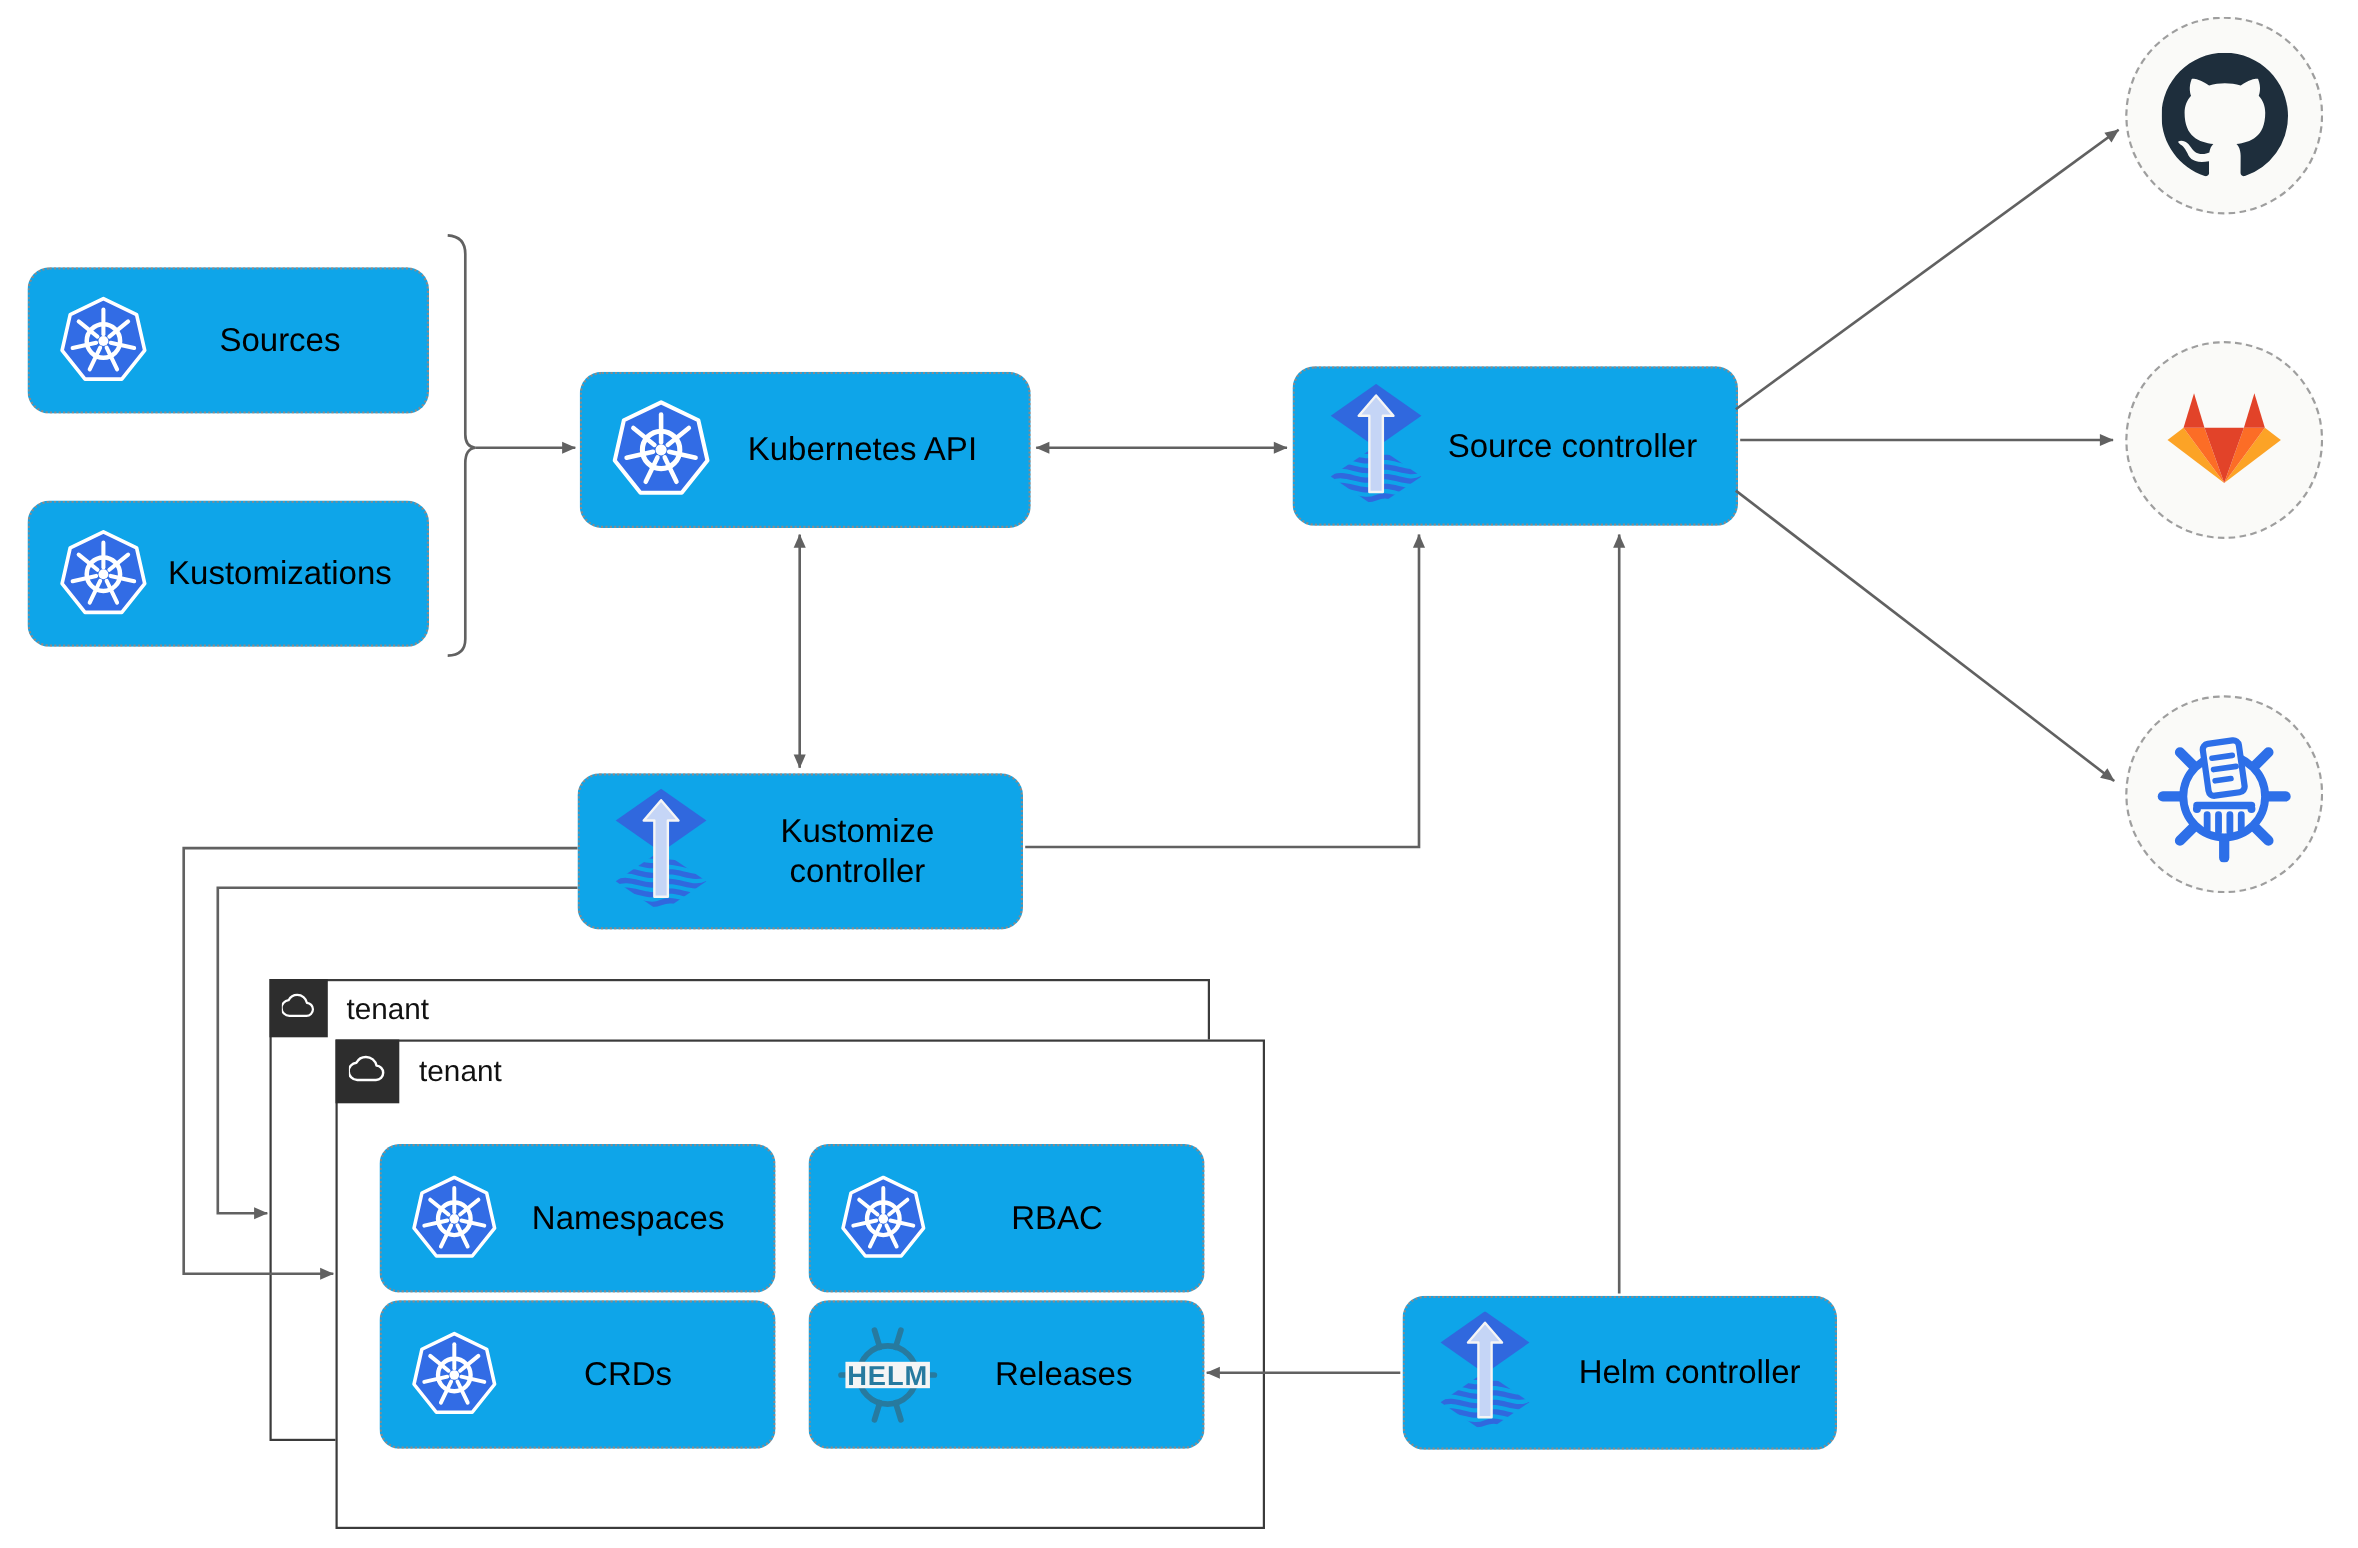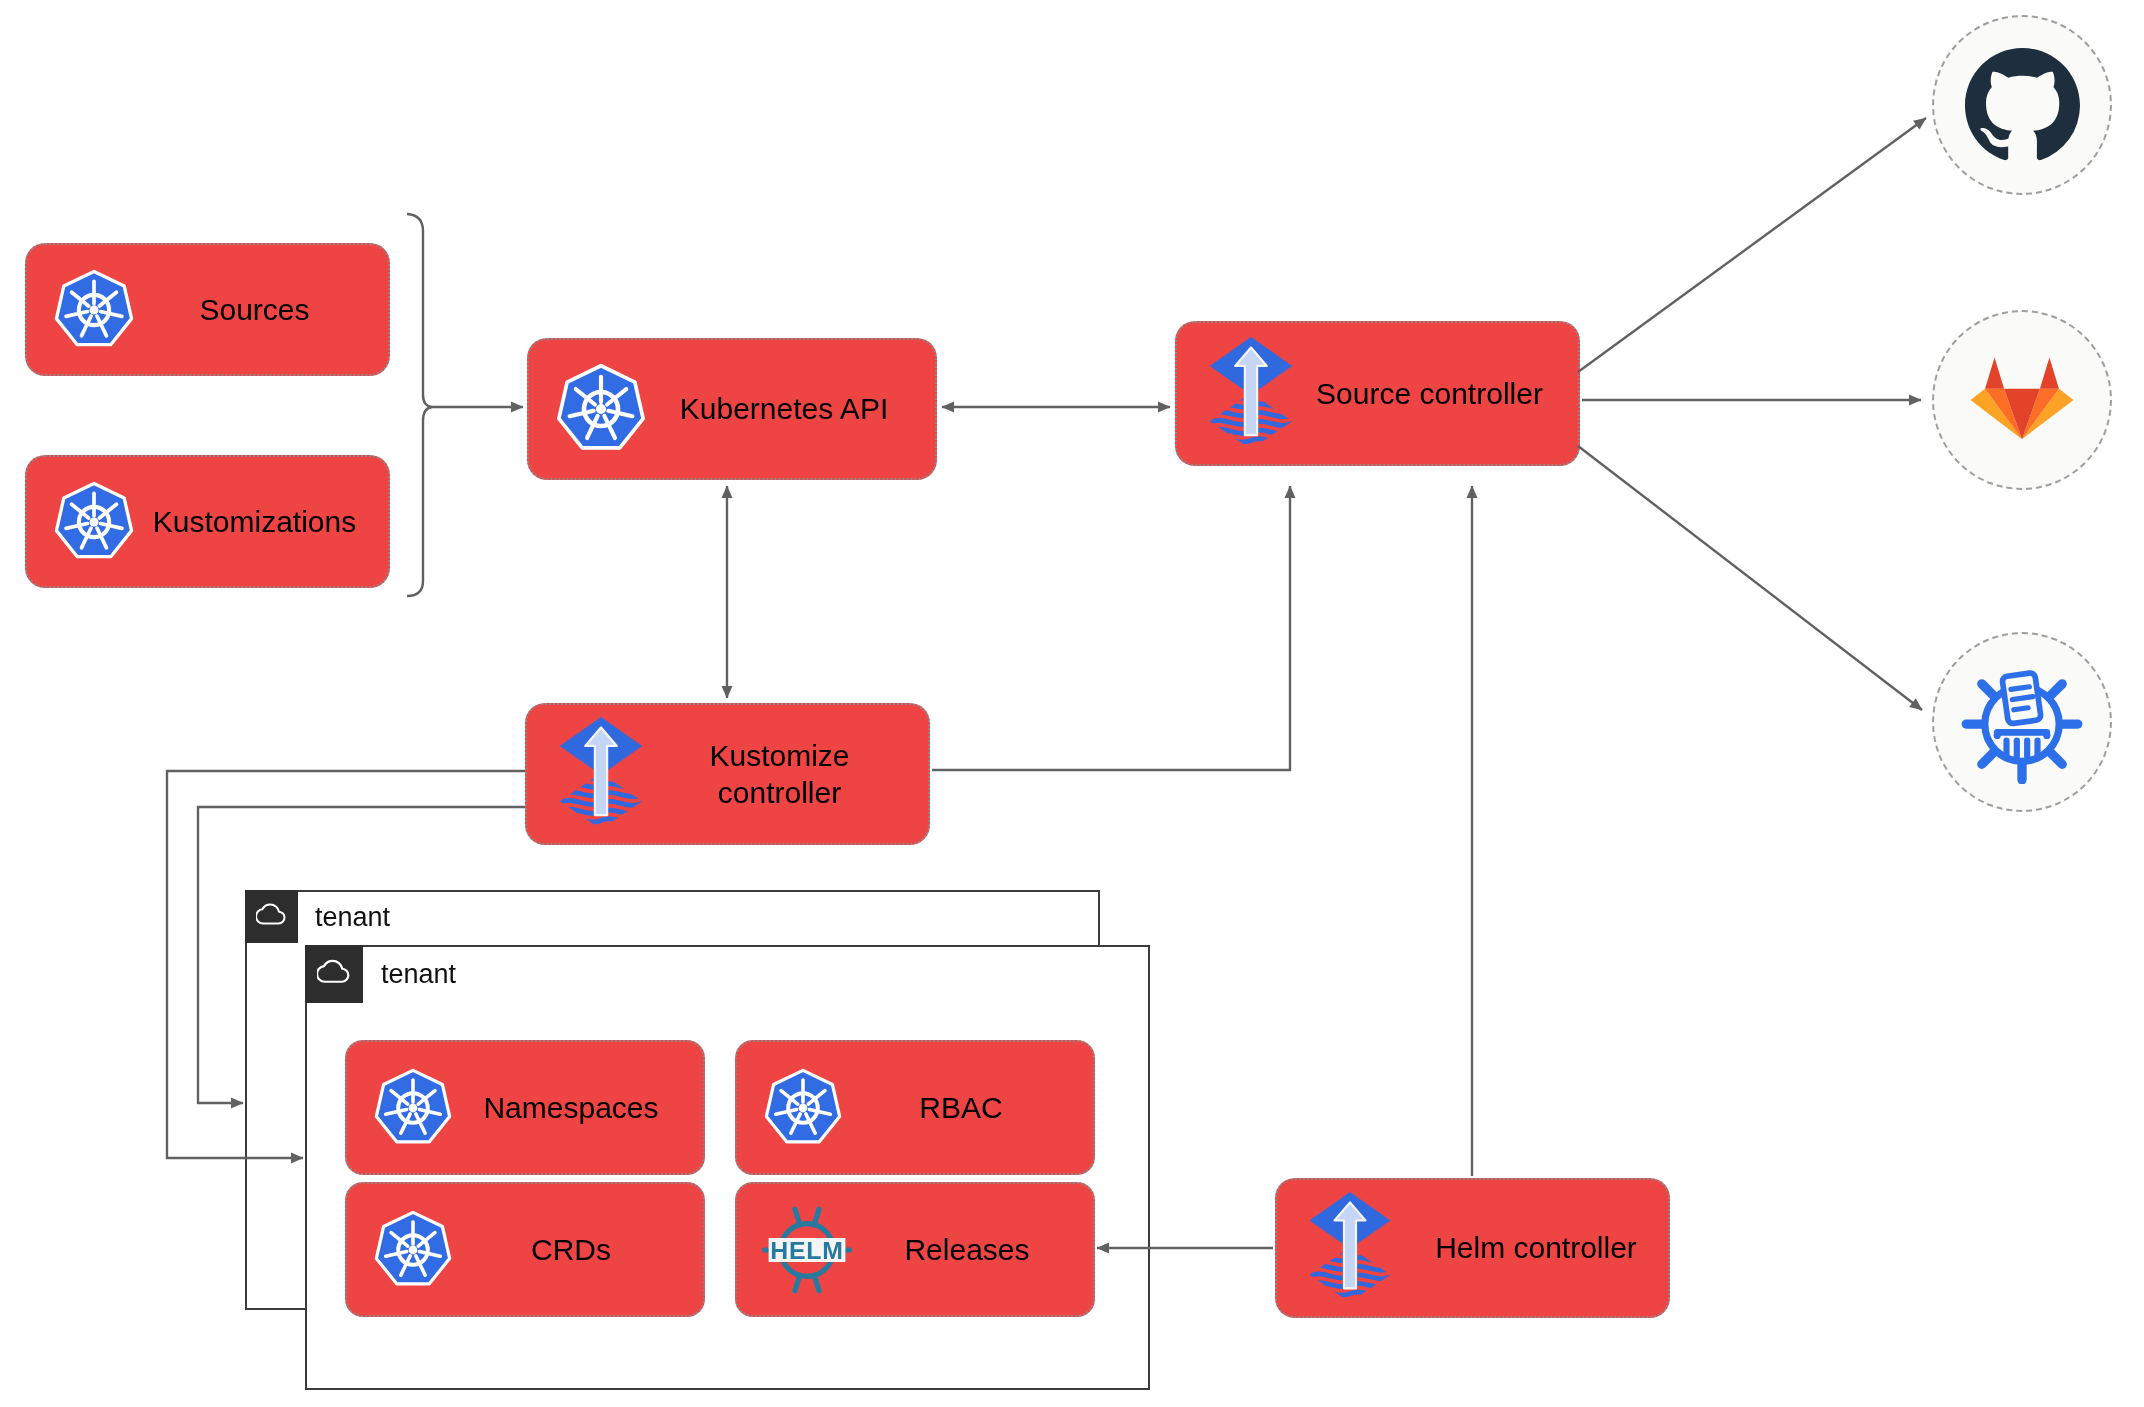--- a/index.html
+++ b/index.html
@@ -2,21 +2,21 @@
 <html><head>
 <meta charset="utf-8">
 <style>
   html,body{margin:0;padding:0;background:#ffffff;}
   .canvas{
     position:relative;width:2144px;height:1407px;background:#ffffff;overflow:hidden;
     font-family:"Liberation Sans","DejaVu Sans",sans-serif;color:#111;
   }
   
   .node{
-    position:absolute;background:#ef4444;border:2px dotted #8a8a8a;border-radius:20px;
+    position:absolute;background:#0ea5e9;border:2px dotted #8a8a8a;border-radius:20px;
     display:flex;align-items:center;box-sizing:border-box;
   }
   .node .icon-wrap{flex:0 0 auto;display:flex;align-items:center;justify-content:center;}
   .node .label{
     flex:1 1 auto;text-align:center;font-size:30px;line-height:1.25;color:#000;
     padding-right:14px;
   }
   .resource .icon-wrap{margin-left:26px;}
   .controller .icon-wrap{margin-left:30px;}
   .controller .label{max-width:230px;margin:0 auto;}
@@ -163,21 +163,21 @@
 
   <div class="node resource z3" style="left:527px;top:338px;width:410px;height:142px;">
     <span class="icon-wrap">
       <svg width="92" height="92">
           <use href="#icon-k8s"></use>
         </svg>
     </span>
     <span class="label">Kubernetes API</span>
   </div>
 
-  <div class="node controller z3" style="left:1175px;top:321px;width:405px;height:145px;">
+  <div class="node controller z3" style="left:1175px;top:333px;width:405px;height:145px;">
     <span class="icon-wrap">
       <svg width="88" height="114" viewBox="0 0 100 130">
           <use href="#icon-flux"></use>
         </svg>
     </span>
     <span class="label">Source controller</span>
   </div>
 
   <div class="node controller z3" style="left:525px;top:703px;width:405px;height:142px;">
     <span class="icon-wrap">

